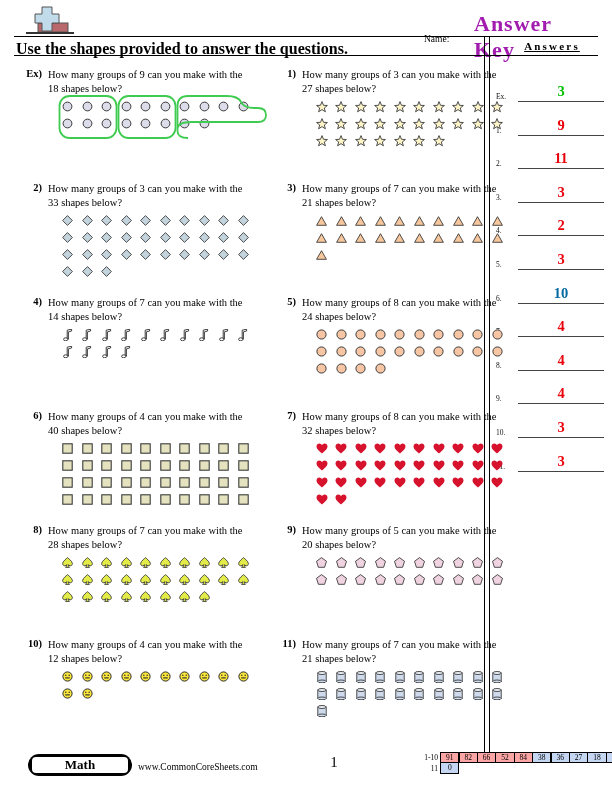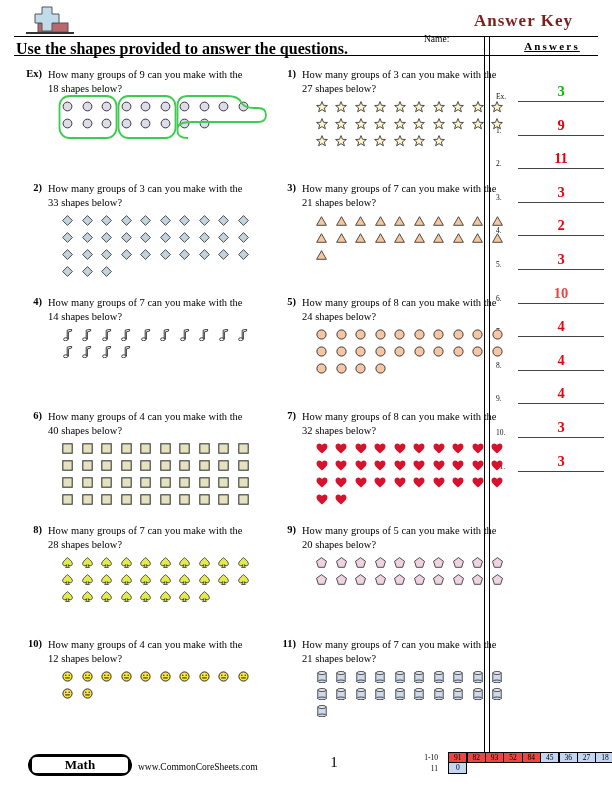--- a/index.html
+++ b/index.html
@@ -34,23 +34,23 @@
     text-align: center;
     font-size: 12px;
     letter-spacing: .3px;
   }
   .name-label {
     position: absolute; left: 410px; top: 28px;
     font-size: 9.5px;
   }
   .answer-key {
     position: absolute; left: 460px; top: 5px;
-    font-size: 17px;
+    font-size: 22px;
     font-weight: bold;
-    color: #7f1d1d;
+    color: #a21caf;
     letter-spacing: 1px;
     font-family: "Liberation Serif", serif;
   }
   .header-rule {
     position: absolute; left: 14px; top: 36px; width: 584px;
     border-top: 1.6px solid #000;
   }
   .instructions {
     position: absolute; left: 16px; top: 40px;
     font-size: 16px; font-weight: bold;
@@ -160,31 +160,31 @@
     position: absolute; left: 300px; top: 2px;
     width: 40px; text-align: center;
     font-size: 15px;
   }
   .scale {
     position: absolute; left: 396px; top: 0px;
     font-size: 7.5px;
   }
   .scale-row { display: flex; height: 11px; align-items: stretch; }
   .scale-label {
-    width: 28px; text-align: right; padding-right: 11px;
+    width: 28px; text-align: right; padding-right: 3px;
     font-size: 7.5px; line-height: 11px;
   }
   .scale-cell {
     width: 17.2px;
     border: 0.8px solid #000;
     margin-left: -0.8px;
     font-size: 7.5px;
     line-height: 10px;
     text-align: center;
-    background: #ef4444;
+    background: #fca5a5;
   }
   .scale-row + .scale-row .scale-cell { margin-top: -0.8px; }
   .scale-cell.hl { background: #c5d6f2; }
   .scale-cell.blank { border: none; background: transparent; }
 </style>
 </head>
 <body>
 
 <div class="page">
 
@@ -231,21 +231,21 @@
         <span class="ans-val" style="color: rgb(232, 0, 10);">2</span>
         <span class="ans-line"></span>
       </div>
       <div class="ans-row" style="top: 240px;">
         <span class="ans-num">5.</span>
         <span class="ans-val" style="color: rgb(232, 0, 10);">3</span>
         <span class="ans-line"></span>
       </div>
       <div class="ans-row" style="top: 273.6px;">
         <span class="ans-num">6.</span>
-        <span class="ans-val" style="color: #ef4444;">10</span>
+        <span class="ans-val" style="color: #0369a1;">10</span>
         <span class="ans-line"></span>
       </div>
       <div class="ans-row" style="top: 307.2px;">
         <span class="ans-num">7.</span>
         <span class="ans-val" style="color: rgb(232, 0, 10);">4</span>
         <span class="ans-line"></span>
       </div>
       <div class="ans-row" style="top: 340.8px;">
         <span class="ans-num">8.</span>
         <span class="ans-val" style="color: rgb(232, 0, 10);">4</span>
@@ -1967,24 +1967,24 @@
       <div class="math-badge-inner">Math</div>
     </div>
     <div class="site">www.CommonCoreSheets.com</div>
     <div class="page-no">1</div>
     <div class="scale">
       <div class="scale-row">
         <div class="scale-label">1-10</div>
         <div id="scale-row-1" style="display:flex">
             <div class="scale-cell">91</div>
             <div class="scale-cell">82</div>
-            <div class="scale-cell">93</div>
+            <div class="scale-cell">66</div>
             <div class="scale-cell">52</div>
             <div class="scale-cell">84</div>
-            <div class="scale-cell hl">45</div>
+            <div class="scale-cell hl">38</div>
             <div class="scale-cell hl">36</div>
             <div class="scale-cell hl">27</div>
             <div class="scale-cell hl">18</div>
             <div class="scale-cell hl">9</div>
           </div>
       </div>
       <div class="scale-row">
         <div class="scale-label">11</div>
         <div id="scale-row-2" style="display:flex">
             <div class="scale-cell hl">0</div>

